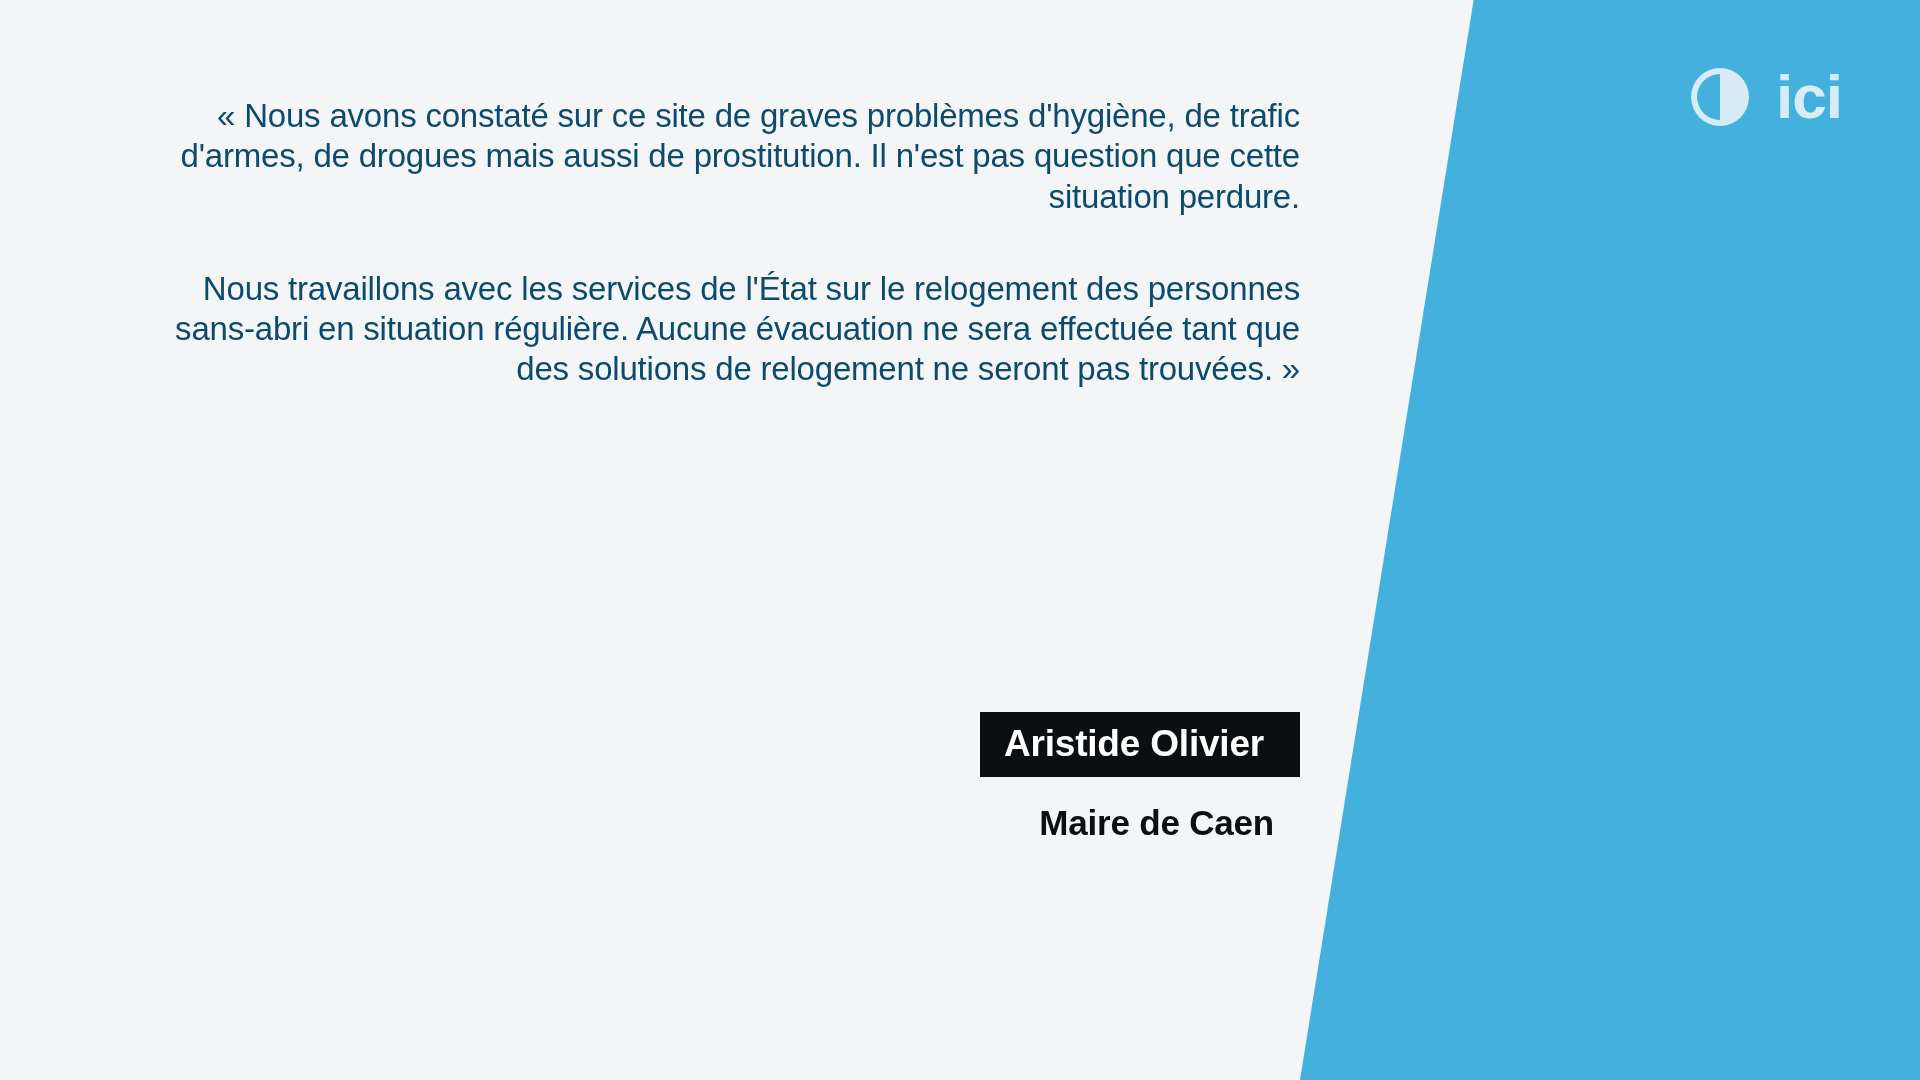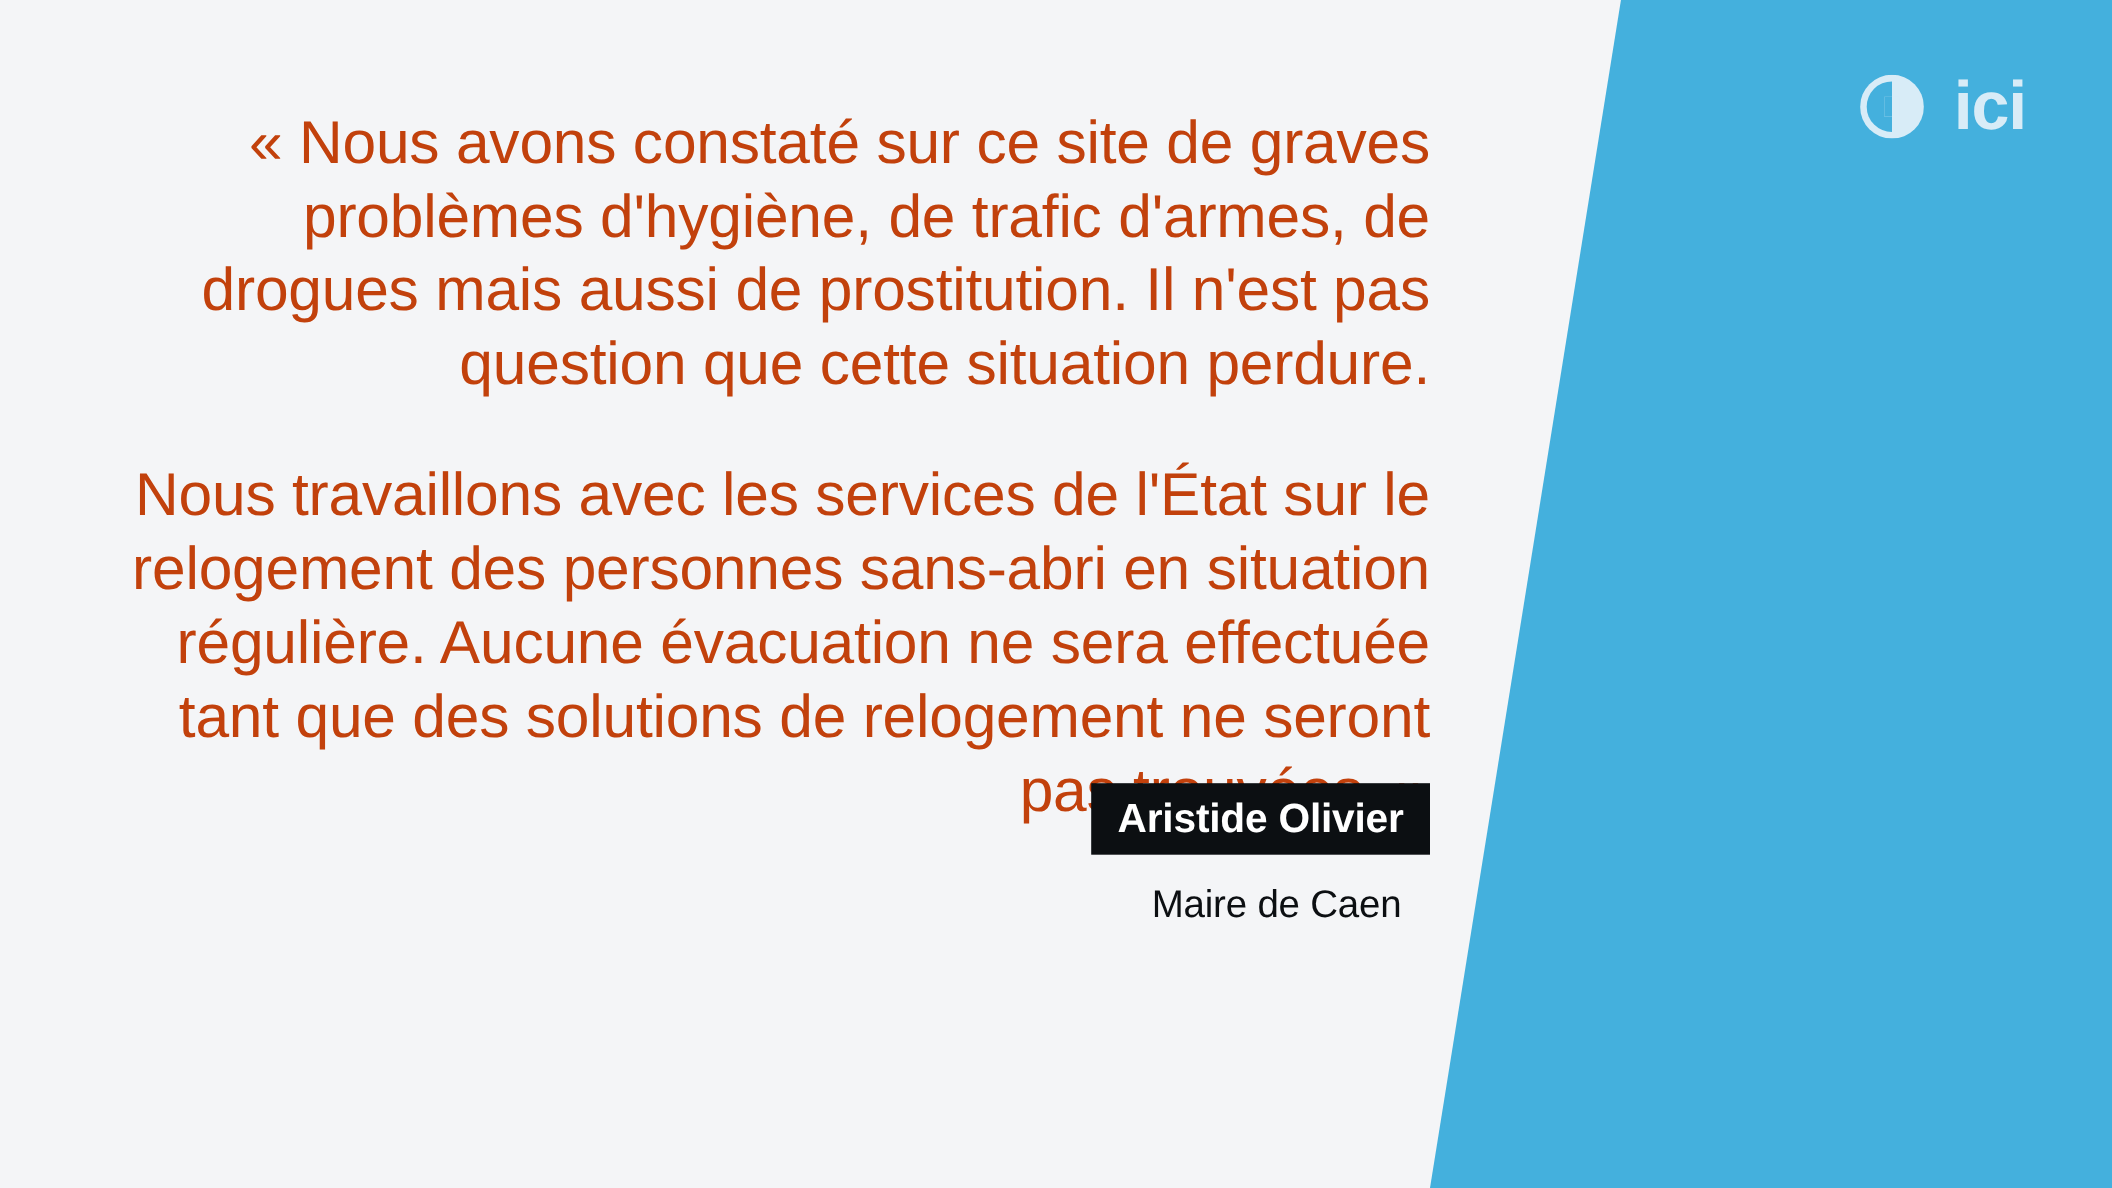--- a/index.html
+++ b/index.html
@@ -54,22 +54,22 @@
   }
   
   .quote-wrap {
     position: absolute;
     left: 120px;
     top: 96px;
     width: 1180px;
     text-align: right;
   }
   .quote-para {
-    color: #c2410c;
-    font-size: 55px;
+    color: #0c4a6e;
+    font-size: 33px;
     line-height: 1.22;
     font-weight: 500;
     letter-spacing: -0.2px;
     margin: 0;
     font-family: "Liberation Sans", sans-serif;
   }
   .quote-para + .quote-para {
     margin-top: 52px;
   }
   
@@ -79,31 +79,31 @@
     top: 712px;
     width: 1180px;
     text-align: right;
   }
   .name-badge {
     display: inline-block;
     background: #0c0f12;
     color: #ffffff;
     font-size: 37px;
     font-weight: 700;
-    padding: 13px 24px 15px 24px;
+    padding: 13px 36px 15px 24px;
     line-height: 1;
     letter-spacing: -0.2px;
   }
   .role {
     display: block;
     margin-top: 26px;
     margin-right: 26px;
     color: #0c0f12;
     font-size: 35px;
-    font-weight: 400;
+    font-weight: 700;
     letter-spacing: -0.2px;
   }
 </style>
 </head>
 <body>
 
 <div class="card">
 
   <div class="blue-panel"></div>
 

